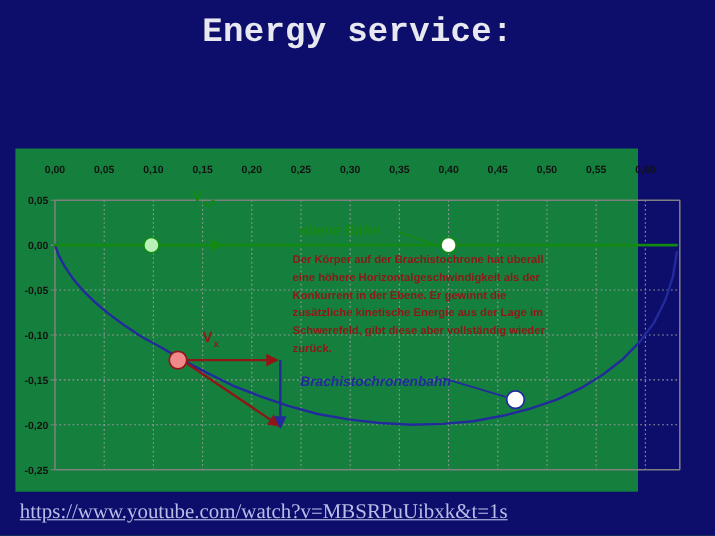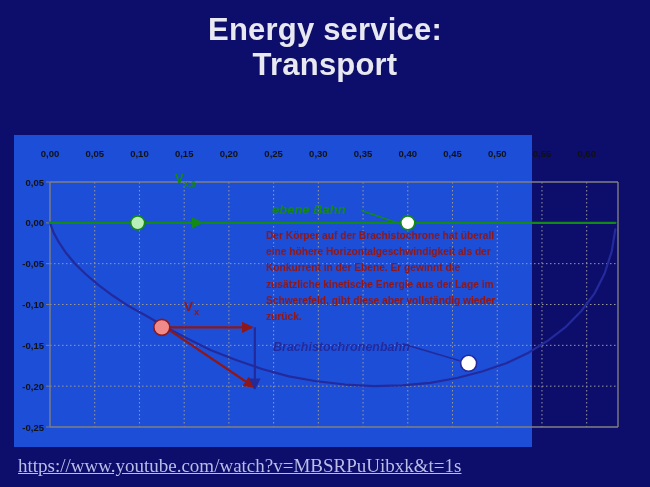--- a/index.html
+++ b/index.html
@@ -11,25 +11,26 @@
     position:relative;
   }
   #slide-title{
     position:absolute;left:0;top:12px;width:650px;
     text-align:center;
     color:#e8e8f0;
     font-size:31px;
     font-weight:bold;
     line-height:1.14;
     letter-spacing:0.2px;
+    font-family:Liberation Mono, monospace;
   }
   #slide-title .line{display:block;}
   #chart-panel{
-    position:absolute;left:14px;top:135px;width:518px;height:312px;
-    background:#1d4ed8;
+    position:absolute;left:14px;top:135px;width:566px;height:312px;
+    background:#15803d;
   }
   #chart-svg{display:block;width:622px;height:312px;}
   #source-link{
     position:absolute;left:18px;top:455px;
     color:#b9bde8;
     font-family:"Liberation Serif", serif;
     font-size:19px;
     white-space:nowrap;
   }
   .tick-label{font-family:"Liberation Sans",sans-serif;font-size:9.5px;font-weight:bold;fill:#111111;}
@@ -39,21 +40,20 @@
   .vec-green-sub{font-family:"Liberation Sans",sans-serif;font-size:8.5px;font-weight:bold;fill:#138a13;}
   .vec-red{font-family:"Liberation Sans",sans-serif;font-size:13.5px;font-weight:bold;fill:#8f1717;}
   .vec-red-sub{font-family:"Liberation Sans",sans-serif;font-size:9px;font-weight:bold;fill:#8f1717;}
   .para-text{font-family:"Liberation Sans",sans-serif;font-size:10.2px;font-weight:bold;fill:#8f1717;}
 </style>
 </head>
 <body>
 
 <div id="slide-title">
   <span class="line">Energy service:</span>
-  <span class="line">Transport</span>
 </div>
 
 <div id="chart-panel">
   <svg id="chart-svg" viewBox="0 0 622 312">
     <g id="x-tick-labels">
         <text x="36" y="22" text-anchor="middle" class="tick-label">0,00</text>
         <text x="80.7244094488189" y="22" text-anchor="middle" class="tick-label">0,05</text>
         <text x="125.44881889763779" y="22" text-anchor="middle" class="tick-label">0,10</text>
         <text x="170.17322834645668" y="22" text-anchor="middle" class="tick-label">0,15</text>
         <text x="214.89763779527559" y="22" text-anchor="middle" class="tick-label">0,20</text>

